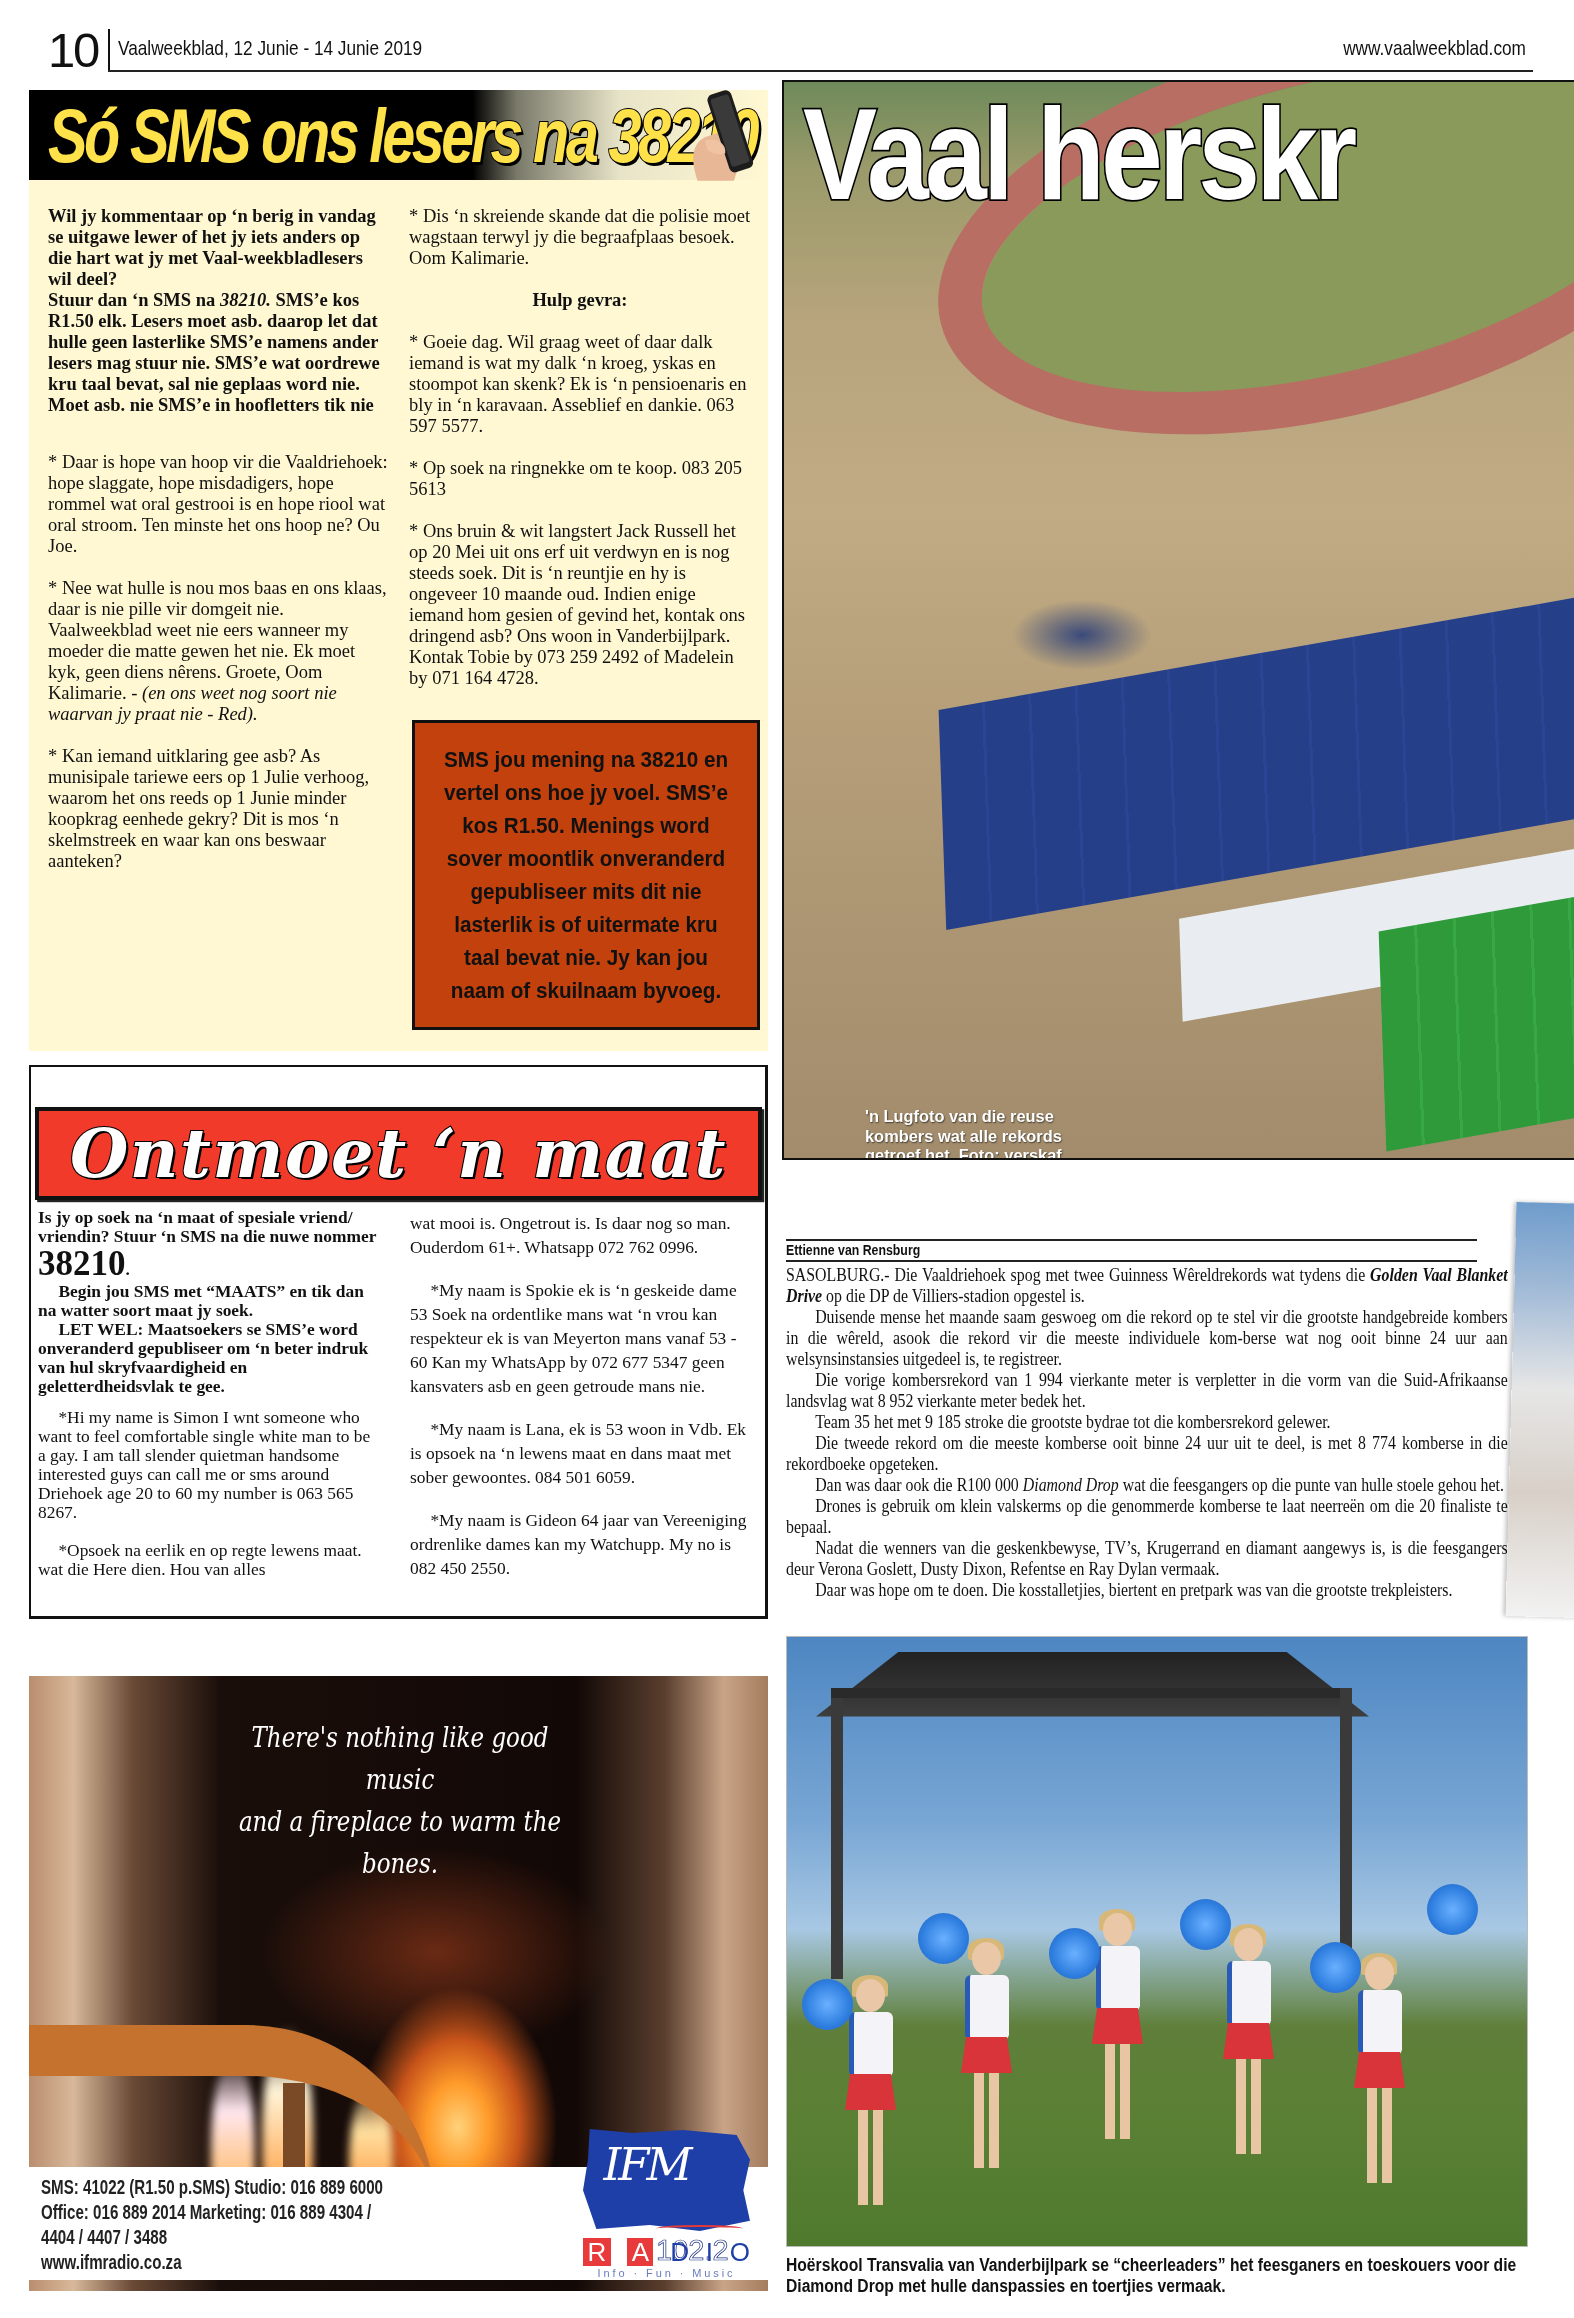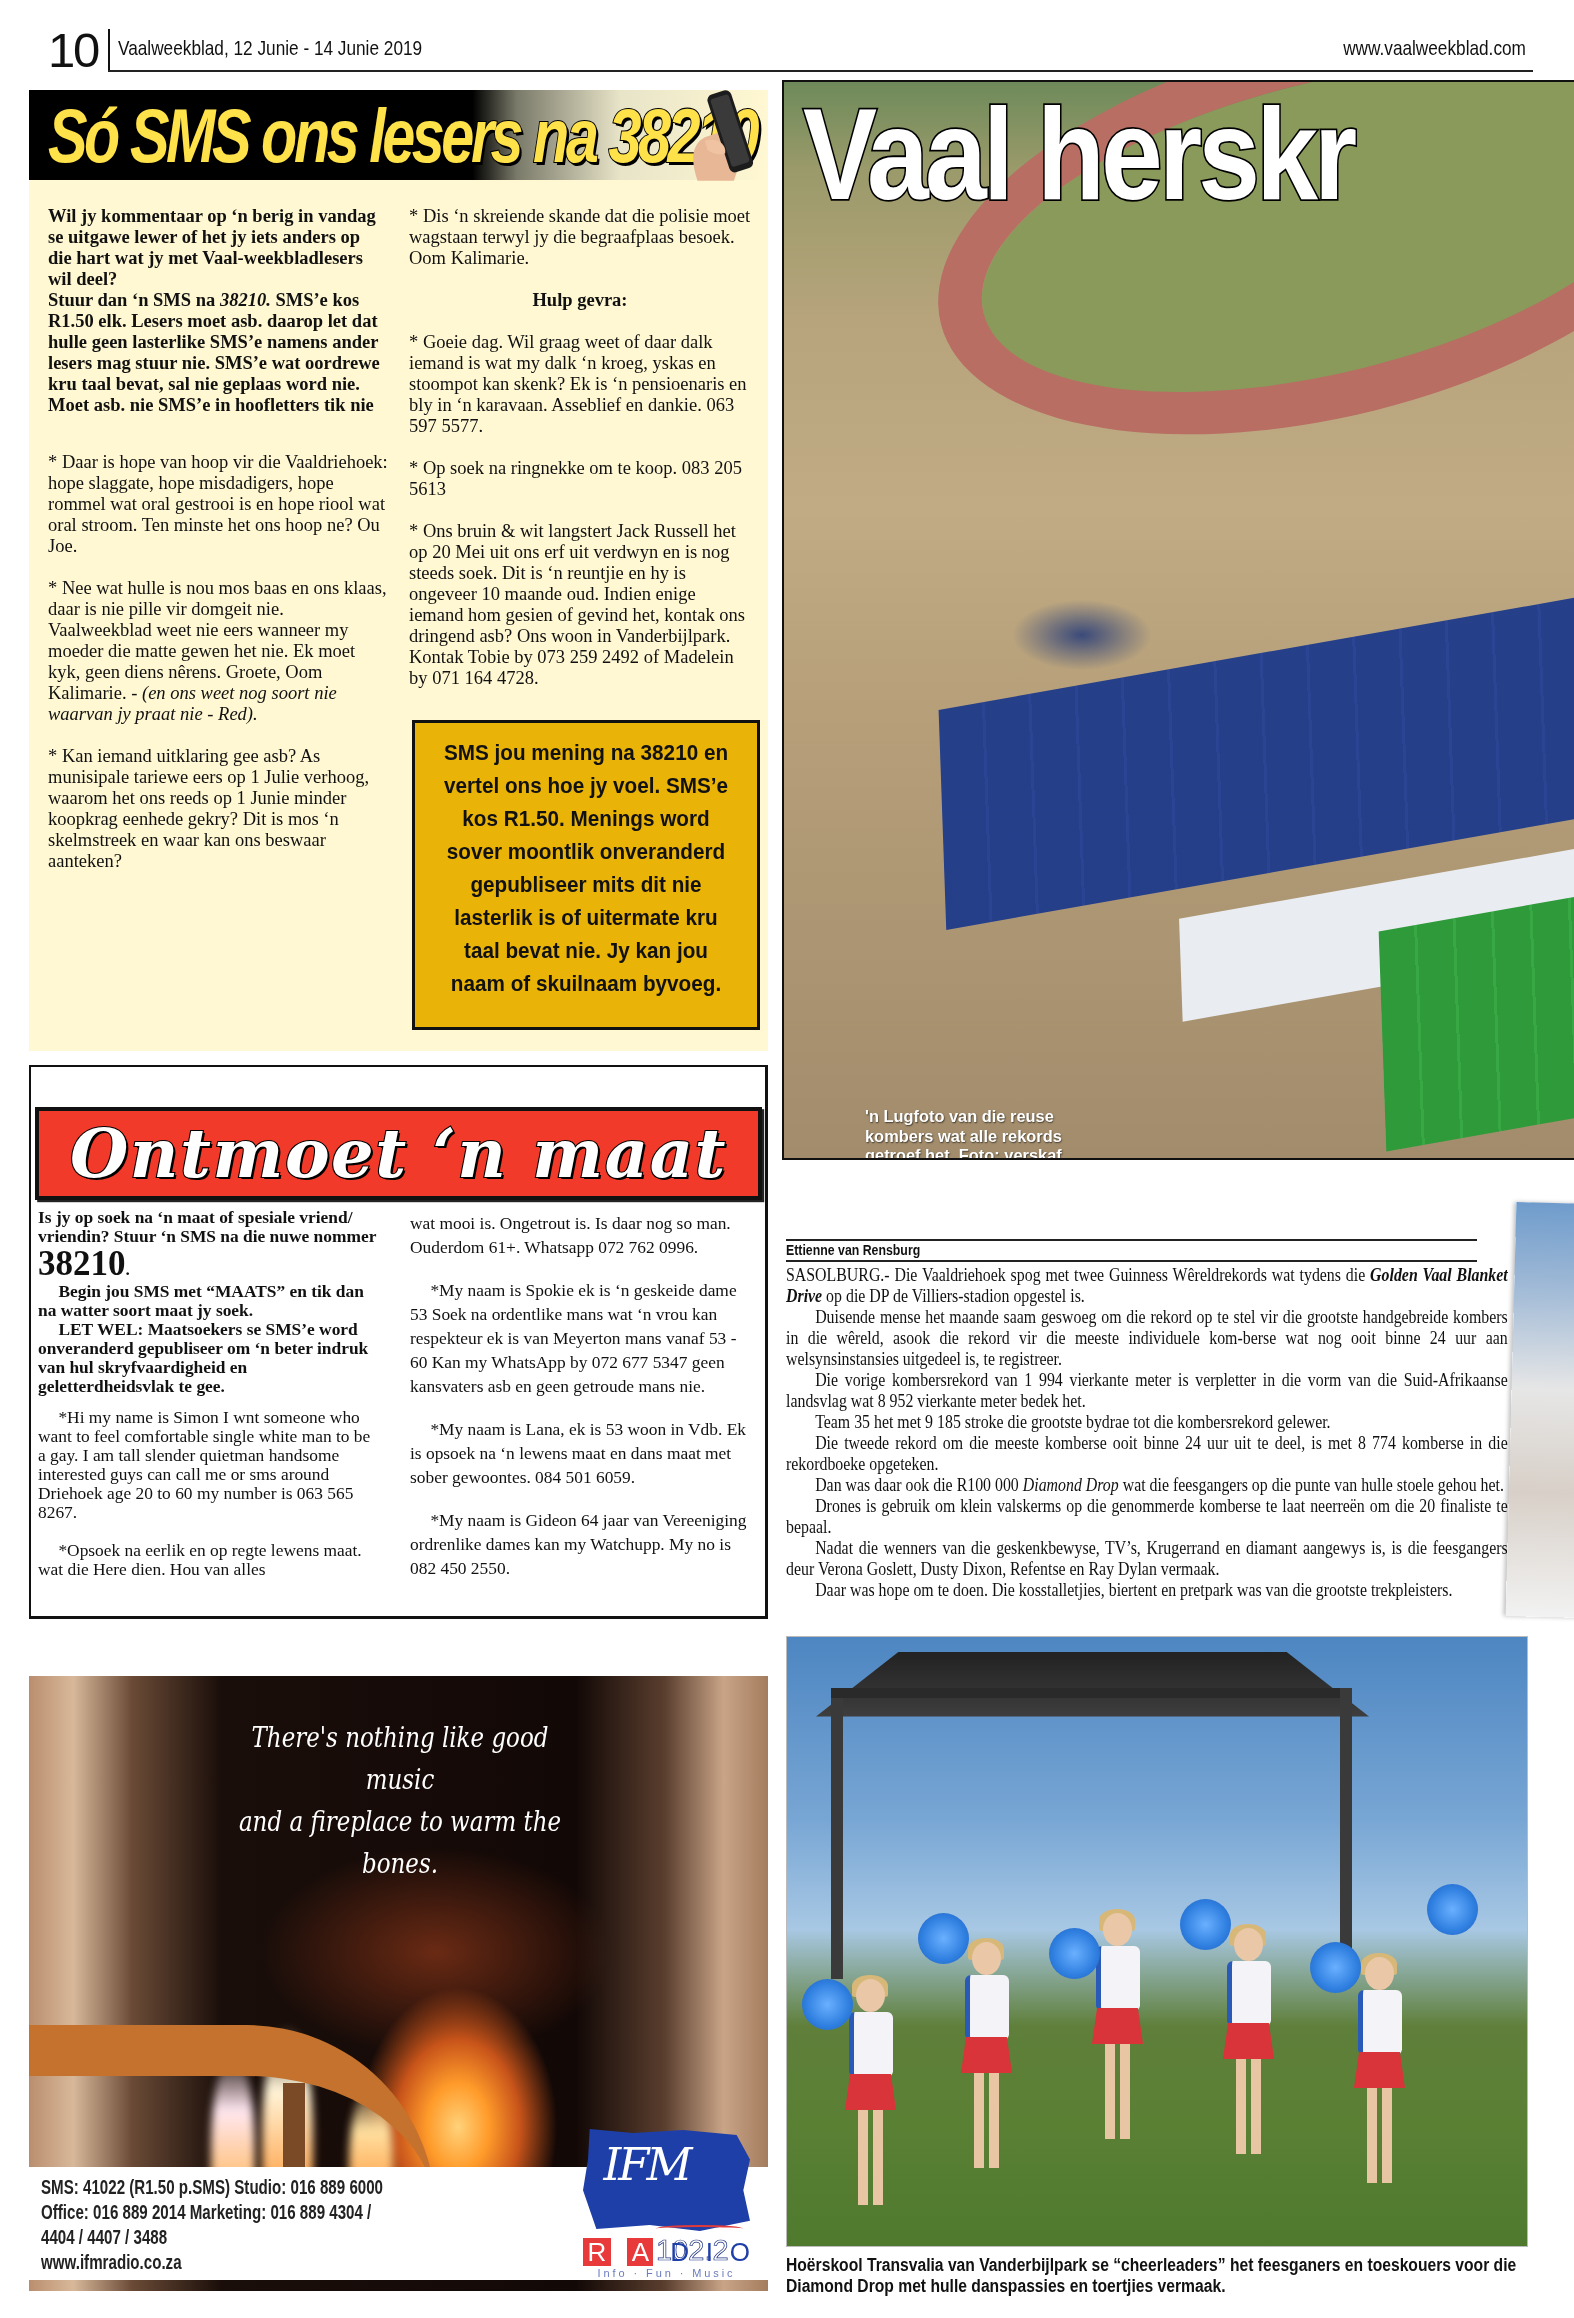--- a/index.html
+++ b/index.html
@@ -19,21 +19,21 @@
   .sms-banner { left: 29px; top: 90px; width: 739px; height: 90px; background: linear-gradient(90deg, #000 0%, #000 60%, #7a7a6a 66%, #e8e4c8 80%, #fff8d2 100%); }
   .sms-title { left: 48px; top: 92px; font-family: "Liberation Sans", sans-serif; font-style: italic; font-weight: 700; font-size: 76px; line-height: 87px; color: #ffe14a; -webkit-text-stroke: 2.2px #000; paint-order: stroke fill; text-shadow: 2.9px 2.9px 0 #000; letter-spacing: -4.4px; transform: scaleX(0.78); transform-origin: left top; white-space: nowrap; }
   .phone-hand { left: 683px; top: 86px; width: 80px; height: 95px; }
   .sms-col { font-size: 18.5px; line-height: 21px; text-align: left; }
   .sms-col p { margin-bottom: 21px; }
   .sms-intro { left: 48px; top: 206px; width: 334px; font-weight: 700; font-size: 18.5px; line-height: 21px; }
   .sms-left { left: 48px; top: 452px; width: 342px; }
   .sms-right { left: 409px; top: 206px; width: 342px; }
   .bold { font-weight: 700; text-align: center; }
   .ital { font-style: italic; }
-  .callout { left: 412px; top: 720px; width: 348px; height: 310px; background: #eab308; border: 3.6px solid #111; display: flex; justify-content: center; text-align: center; padding: 13px 16px; }
+  .callout { left: 412px; top: 720px; width: 348px; height: 310px; background: #c2410c; border: 3.6px solid #111; display: flex; align-items: center; justify-content: center; text-align: center; padding: 13px 16px; }
   .callout-text { font-family: "Liberation Sans", sans-serif; font-weight: 700; font-size: 22.5px; line-height: 33px; transform: scaleX(0.92); }
 
   
   .aerial { left: 782px; top: 80px; width: 793px; height: 1080px; overflow: hidden; border-top: 2.9px solid #111; border-left: 2.2px solid #111; border-bottom: 2.2px solid #111;
     background:
       radial-gradient(ellipse 87px 44px at 298px 553px, #3a4a7a 0%, transparent 80%),
       linear-gradient(180deg, #6e8a5a 0%, #9a9a6a 8%, #b7a47c 22%, #c0ab84 40%, #b59e78 60%, #a28c6c 100%);
   }
   .track { left: 145px; top: -44px; width: 800px; height: 378px; border-radius: 50%; border: 44px solid #b86e62; transform: rotate(-14deg); }
   .infield { left: 189px; top: 0px; width: 713px; height: 291px; border-radius: 50%; background: #8a9a5a; transform: rotate(-14deg); }

